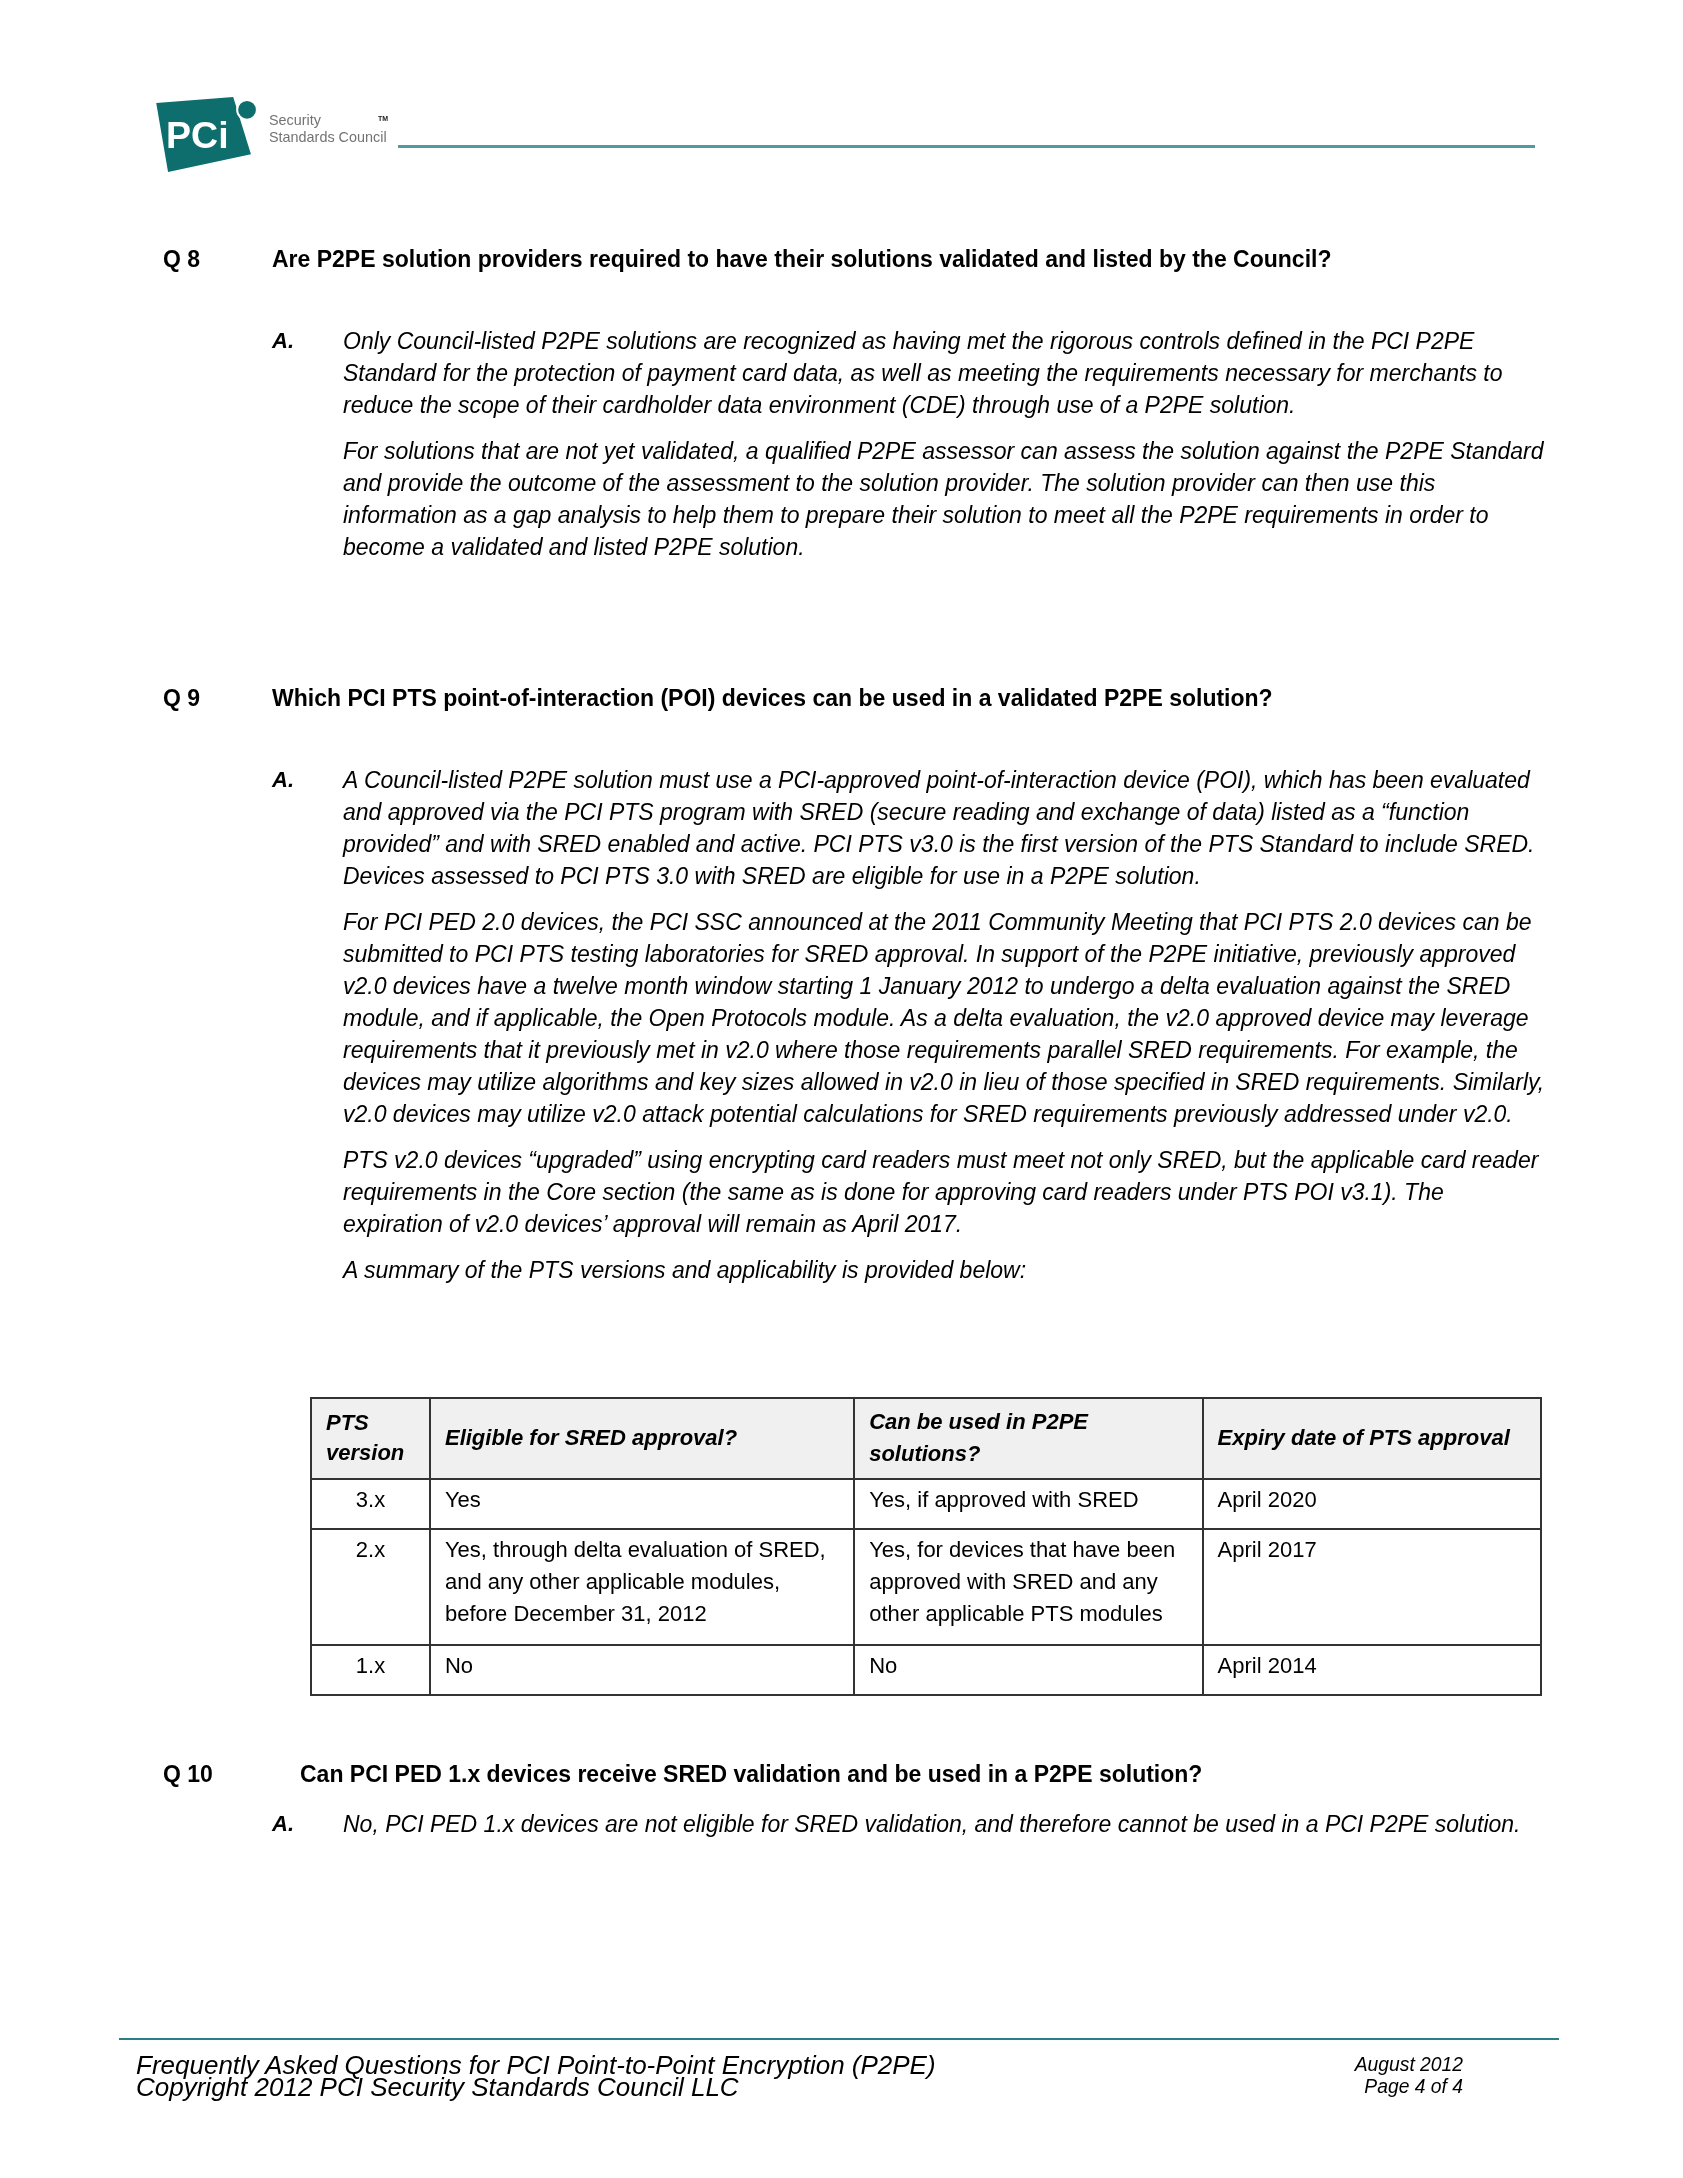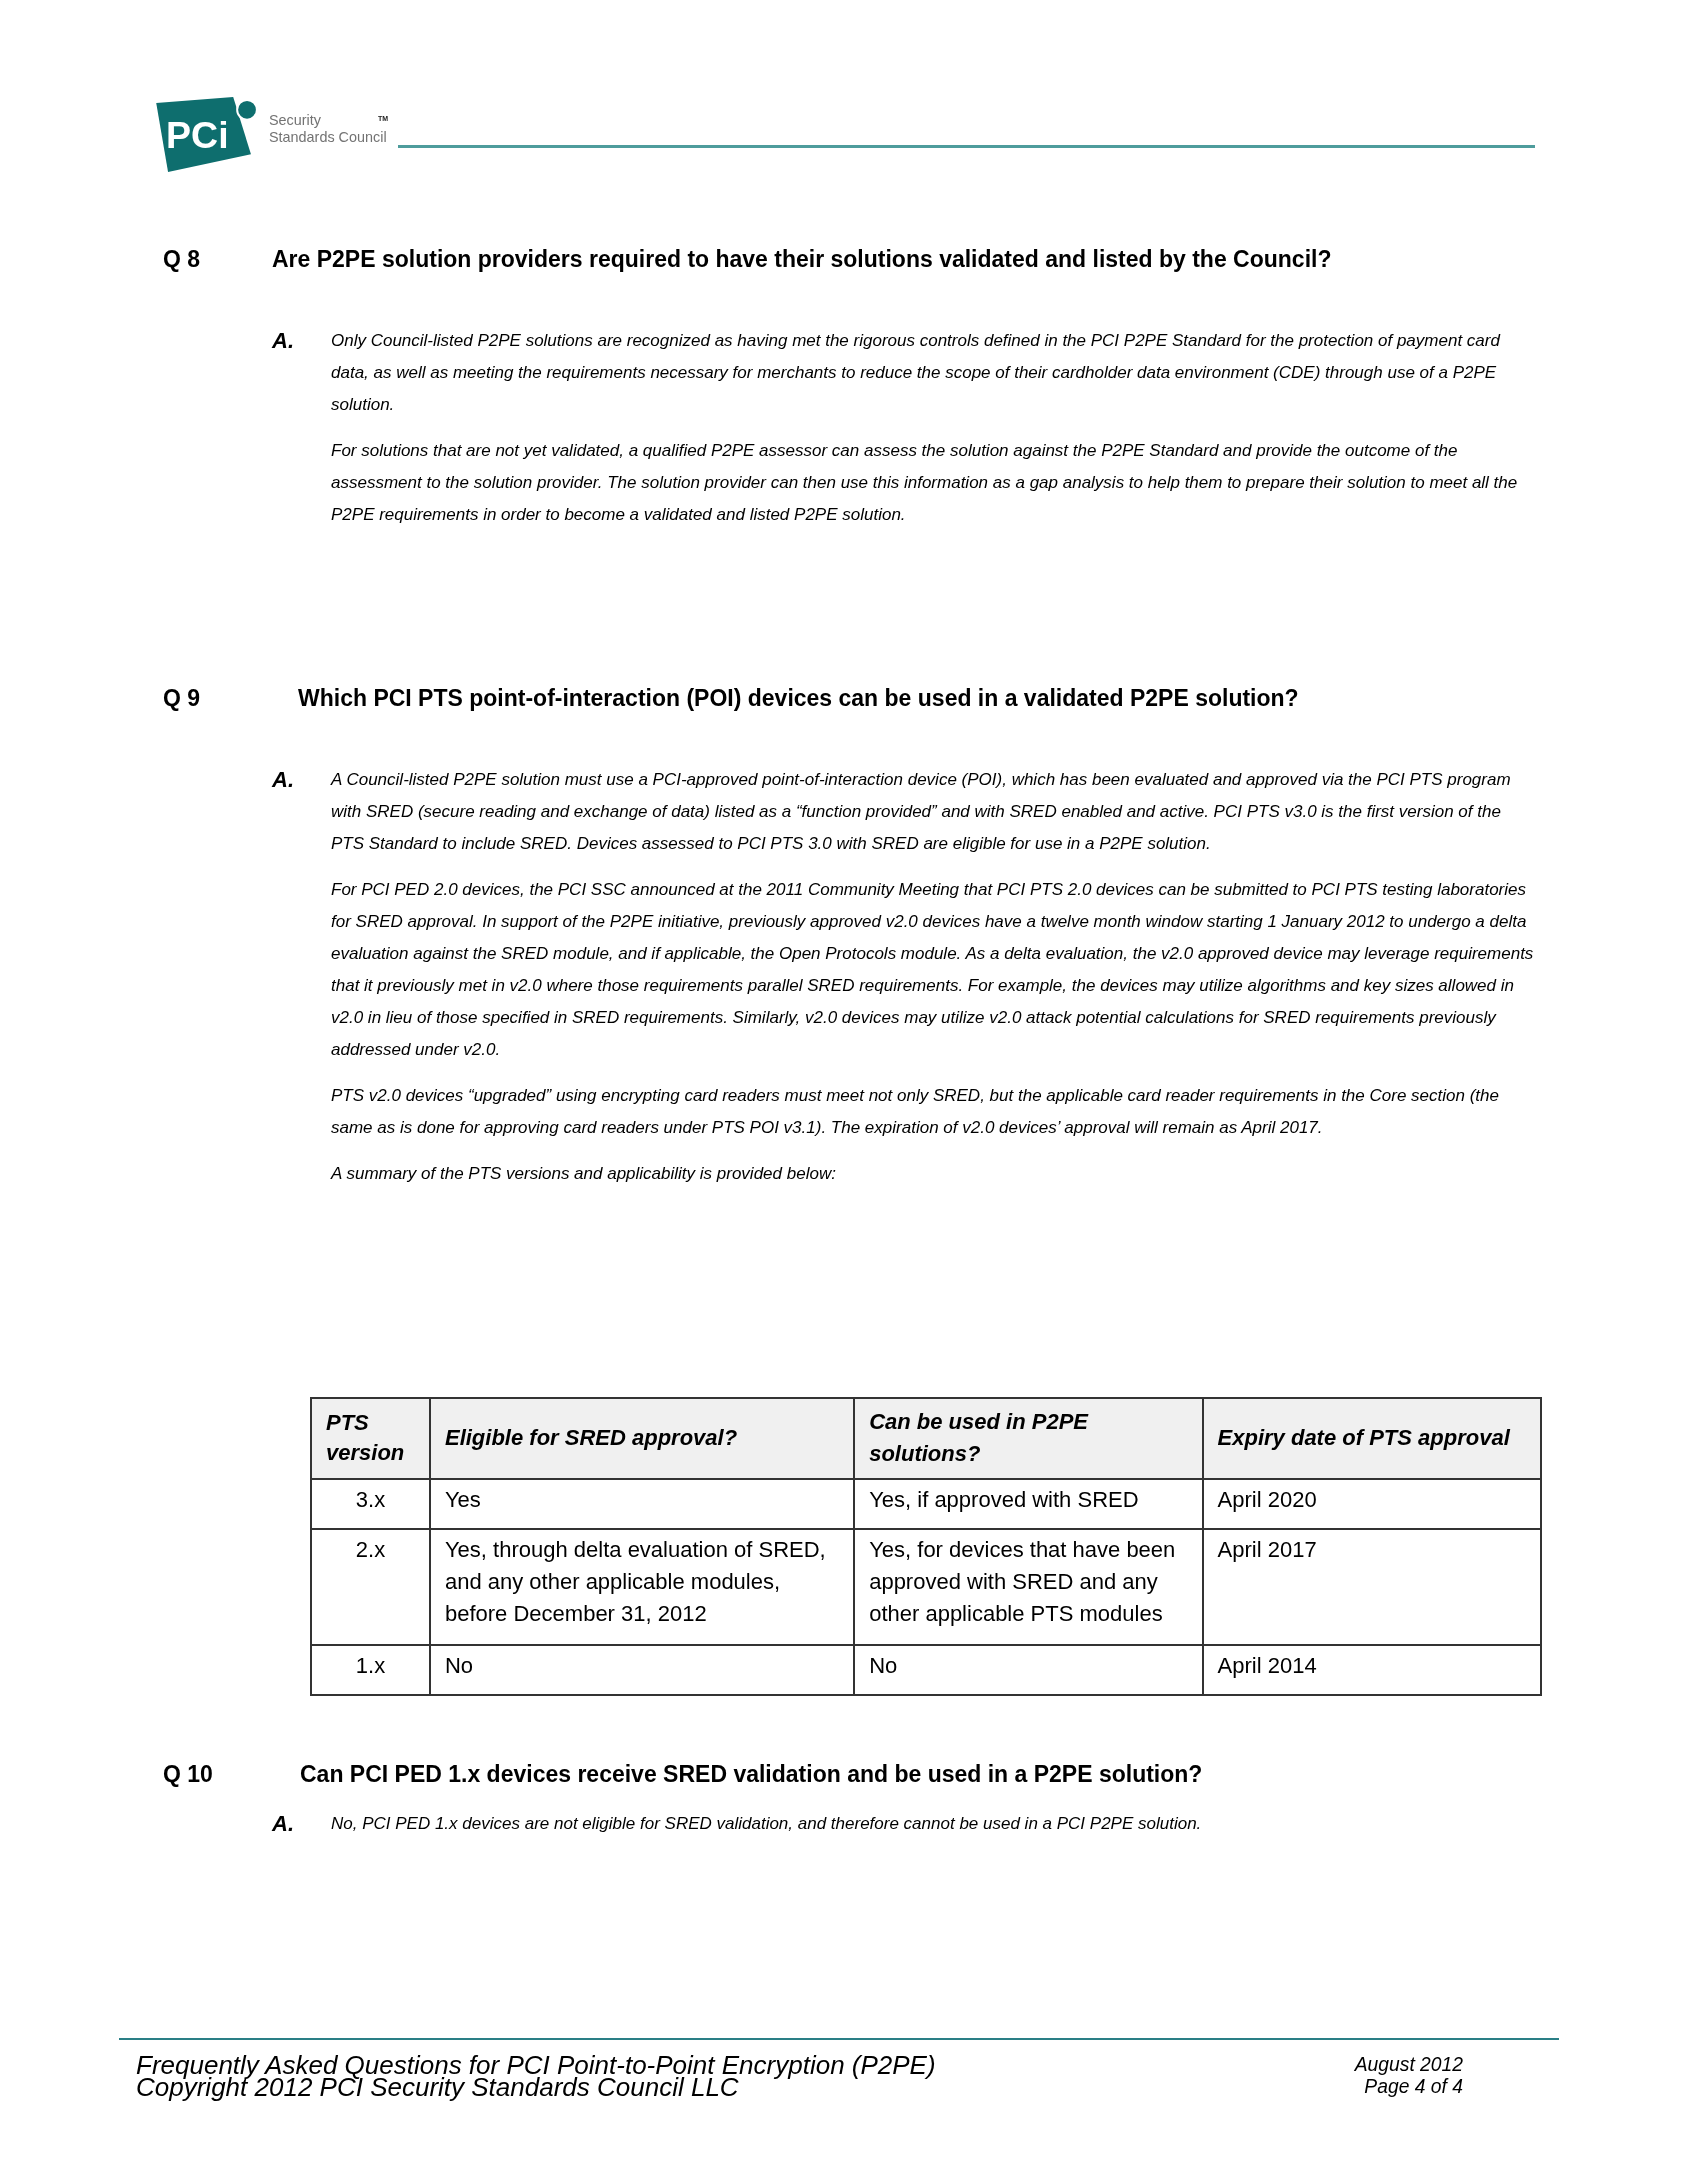--- a/index.html
+++ b/index.html
@@ -10,21 +10,21 @@
   
   .logo { left: 156px; top: 97px; width: 109px; height: 75px; }
   .logo-text { left: 269px; top: 112px; color: #737373; font-size: 14.4px; line-height: 17px; }
   .tm { left: 378px; top: 115px; font-size: 7px; font-weight: bold; color: #222; }
   .header-rule { left: 398px; top: 145px; width: 1137px; height: 3px; background: #4e9c9c; }
 
   
   .qnum { left: 163px; font-weight: bold; font-size: 23px; line-height: 31px; }
   .qtext { left: 272px; width: 1247px; font-weight: bold; font-size: 23px; line-height: 31px; }
   .alabel { left: 272px; font-weight: bold; font-style: italic; font-size: 22px; line-height: 32px; }
-  .atext { left: 331px; width: 1203px; font-style: italic; font-size: 17px; line-height: 32px; }
+  .atext { left: 343px; width: 1203px; font-style: italic; font-size: 23px; line-height: 32px; }
   .atext p { margin: 0 0 14px 0; }
 
   
   table.pts { position: absolute; left: 310px; top: 1397px; width: 1232px;
               border-collapse: collapse; font-size: 22px; line-height: 32px; }
   table.pts th, table.pts td { border: 2px solid #333; vertical-align: top; padding: 4px 14px 6px 14px; text-align: left; }
   table.pts th { background: #f0f0f0; font-weight: bold; font-style: italic; vertical-align: middle; }
   table.pts td.ver { text-align: center; }
   table.pts th.ver { line-height: 30px; }
 
@@ -52,21 +52,21 @@
 
 <div class="abs qnum" style="top:244px;">Q 8</div>
 <div class="abs qtext" style="top:244px;">Are P2PE solution providers required to have their solutions validated and listed by the Council?</div>
 <div class="abs alabel" style="top:325px;">A.</div>
 <div class="abs atext" style="top:325px;">
   <p>Only Council-listed P2PE solutions are recognized as having met the rigorous controls defined in the PCI P2PE Standard for the protection of payment card data, as well as meeting the requirements necessary for merchants to reduce the scope of their cardholder data environment (CDE) through use of a P2PE solution.</p>
   <p>For solutions that are not yet validated, a qualified P2PE assessor can assess the solution against the P2PE Standard and provide the outcome of the assessment to the solution provider. The solution provider can then use this information as a gap analysis to help them to prepare their solution to meet all the P2PE requirements in order to become a validated and listed P2PE solution.</p>
 </div>
 
 <div class="abs qnum" style="top:683px;">Q 9</div>
-<div class="abs qtext" style="top:683px;margin-left:26px;">Which PCI PTS point-of-interaction (POI) devices can be used in a validated P2PE solution?</div>
+<div class="abs qtext" style="top:683px;">Which PCI PTS point-of-interaction (POI) devices can be used in a validated P2PE solution?</div>
 <div class="abs alabel" style="top:764px;">A.</div>
 <div class="abs atext" style="top:764px;">
   <p>A Council-listed P2PE solution must use a PCI-approved point-of-interaction device (POI), which has been evaluated and approved via the PCI PTS program with SRED (secure reading and exchange of data) listed as a “function provided” and with SRED enabled and active.  PCI PTS v3.0 is the first version of the PTS Standard to include SRED. Devices assessed to PCI PTS 3.0 with SRED are eligible for use in a P2PE solution.</p>
   <p>For PCI PED 2.0 devices, the PCI SSC announced at the 2011 Community Meeting that PCI PTS 2.0 devices can be submitted to PCI PTS testing laboratories for SRED approval. In support of the P2PE initiative, previously approved v2.0 devices have a twelve month window starting 1 January 2012 to undergo a delta evaluation against the SRED module, and if applicable, the Open Protocols module.  As a delta evaluation, the v2.0 approved device may leverage requirements that it previously met in v2.0 where those requirements parallel SRED requirements.  For example, the devices may utilize algorithms and key sizes allowed in v2.0 in lieu of those specified in SRED requirements.  Similarly, v2.0 devices may utilize v2.0 attack potential calculations for SRED requirements previously addressed under v2.0.</p>
   <p>PTS v2.0 devices “upgraded” using encrypting card readers must meet not only SRED, but the applicable card reader requirements in the Core section (the same as is done for approving card readers under PTS POI v3.1).  The expiration of v2.0 devices’ approval will remain as April 2017.</p>
   <p>A summary of the PTS versions and applicability is provided below:</p>
 </div>
 
 <table class="pts">
   <colgroup>

